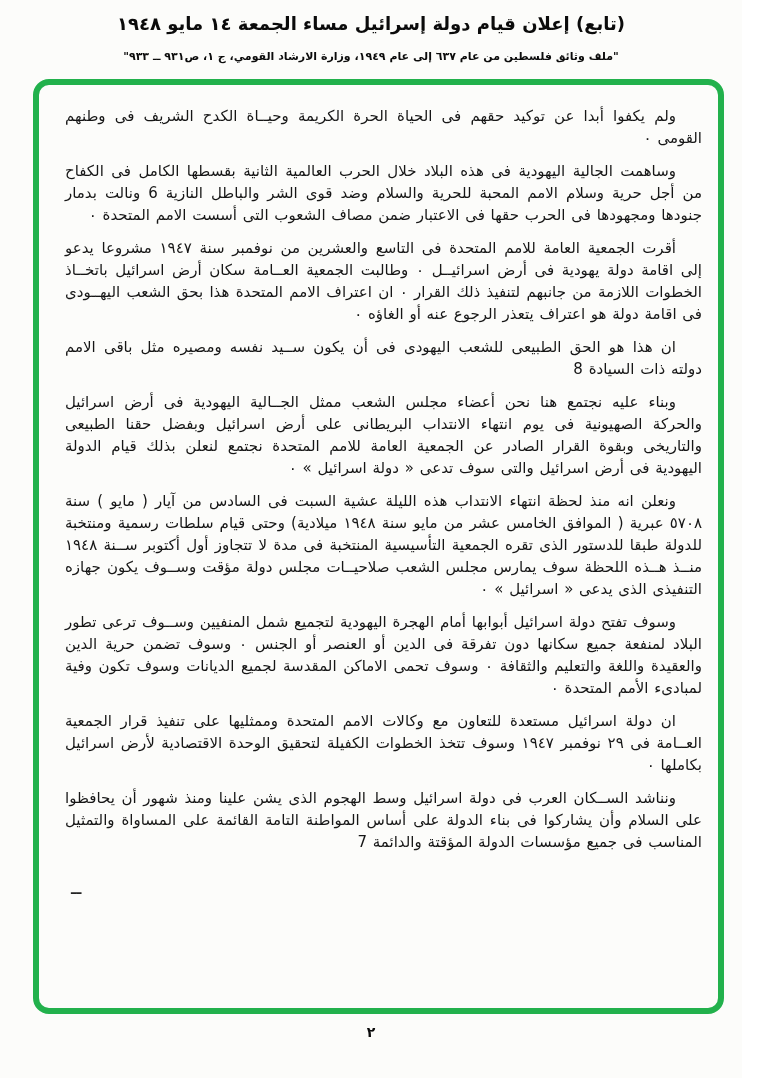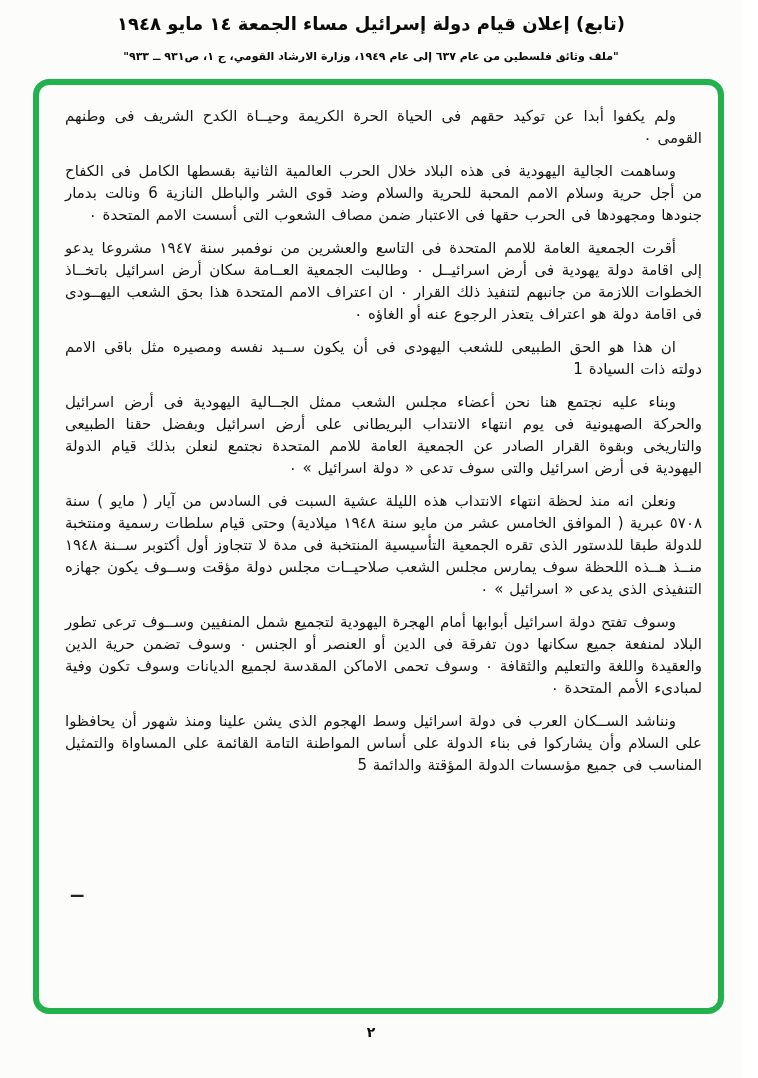--- a/index.html
+++ b/index.html
@@ -63,21 +63,21 @@
   }
   .doc-body p {
     margin: 0 0 11px 0;
     text-indent: 26px;
     word-spacing: 1px;
   }
   .margin-dash {
     position: absolute;
     left: 32px;
     top: 795px;
-    font-size: 18px;
+    font-size: 15px;
     font-weight: bold;
     color: #222;
     direction: rtl;
   }
   .pagenum {
     position: absolute;
     top: 1024px;
     left: 0;
     right: 0;
     text-align: center;
@@ -93,24 +93,25 @@
 
   <div class="title">(تابع) إعلان قيام دولة إسرائيل مساء الجمعة ١٤ مايو ١٩٤٨</div>
 
   <div class="subtitle">"ملف وثائق فلسطين من عام ٦٣٧ إلى عام ١٩٤٩، وزارة الارشاد القومي، ج ١، ص٩٣١ ــ ٩٣٣"</div>
 
   <div class="frame" style="border-color: rgb(34, 177, 76);">
     <div class="doc-body" dir="rtl" lang="ar" style="color: rgb(22, 22, 22);">
         <p>ولم يكفوا أبدا عن توكيد حقهم فى الحياة الحرة الكريمة وحيــاة الكدح الشريف فى وطنهم القومى ٠</p>
         <p>وساهمت الجالية اليهودية فى هذه البلاد خلال الحرب العالمية الثانية بقسطها الكامل فى الكفاح من أجل حرية وسلام الامم المحبة للحرية والسلام وضد قوى الشر والباطل النازية 6 ونالت بدمار جنودها ومجهودها فى الحرب حقها فى الاعتبار ضمن مصاف الشعوب التى أسست الامم المتحدة ٠</p>
         <p>أقرت الجمعية العامة للامم المتحدة فى التاسع والعشرين من نوفمبر سنة ١٩٤٧ مشروعا يدعو إلى اقامة دولة يهودية فى أرض اسرائيــل ٠ وطالبت الجمعية العــامة سكان أرض اسرائيل باتخــاذ الخطوات اللازمة من جانبهم لتنفيذ ذلك القرار ٠ ان اعتراف الامم المتحدة هذا بحق الشعب اليهــودى فى اقامة دولة هو اعتراف يتعذر الرجوع عنه أو الغاؤه ٠</p>
-        <p>ان هذا هو الحق الطبيعى للشعب اليهودى فى أن يكون ســيد نفسه ومصيره مثل باقى الامم دولته ذات السيادة 1</p>
+        <p>ان هذا هو الحق الطبيعى للشعب اليهودى فى أن يكون ســيد نفسه ومصيره مثل باقى الامم دولته ذات السيادة 8</p>
         <p>وبناء عليه نجتمع هنا نحن أعضاء مجلس الشعب ممثل الجــالية اليهودية فى أرض اسرائيل والحركة الصهيونية فى يوم انتهاء الانتداب البريطانى على أرض اسرائيل وبفضل حقنا الطبيعى والتاريخى وبقوة القرار الصادر عن الجمعية العامة للامم المتحدة نجتمع لنعلن بذلك قيام الدولة اليهودية فى أرض اسرائيل والتى سوف تدعى « دولة اسرائيل » ٠</p>
         <p>ونعلن انه منذ لحظة انتهاء الانتداب هذه الليلة عشية السبت فى السادس من آيار ( مايو ) سنة ٥٧٠٨ عبرية ( الموافق الخامس عشر من مايو سنة ١٩٤٨ ميلادية) وحتى قيام سلطات رسمية ومنتخبة للدولة طبقا للدستور الذى تقره الجمعية التأسيسية المنتخبة فى مدة لا تتجاوز أول أكتوبر ســنة ١٩٤٨ منــذ هــذه اللحظة سوف يمارس مجلس الشعب صلاحيــات مجلس دولة مؤقت وســوف يكون جهازه التنفيذى الذى يدعى « اسرائيل » ٠</p>
         <p>وسوف تفتح دولة اسرائيل أبوابها أمام الهجرة اليهودية لتجميع شمل المنفيين وســوف ترعى تطور البلاد لمنفعة جميع سكانها دون تفرقة فى الدين أو العنصر أو الجنس ٠ وسوف تضمن حرية الدين والعقيدة واللغة والتعليم والثقافة ٠ وسوف تحمى الاماكن المقدسة لجميع الديانات وسوف تكون وفية لمبادىء الأمم المتحدة ٠</p>
-        <p>ونناشد الســكان العرب فى دولة اسرائيل وسط الهجوم الذى يشن علينا ومنذ شهور أن يحافظوا على السلام وأن يشاركوا فى بناء الدولة على أساس المواطنة التامة القائمة على المساواة والتمثيل المناسب فى جميع مؤسسات الدولة المؤقتة والدائمة 5</p>
+        <p>ان دولة اسرائيل مستعدة للتعاون مع وكالات الامم المتحدة وممثليها على تنفيذ قرار الجمعية العــامة فى ٢٩ نوفمبر ١٩٤٧ وسوف تتخذ الخطوات الكفيلة لتحقيق الوحدة الاقتصادية لأرض اسرائيل بكاملها ٠</p>
+        <p>ونناشد الســكان العرب فى دولة اسرائيل وسط الهجوم الذى يشن علينا ومنذ شهور أن يحافظوا على السلام وأن يشاركوا فى بناء الدولة على أساس المواطنة التامة القائمة على المساواة والتمثيل المناسب فى جميع مؤسسات الدولة المؤقتة والدائمة 7</p>
       </div>
     <div class="margin-dash">ــ</div>
   </div>
 
   <div class="pagenum">٢</div>
 
 </div>
 
 </body></html>

